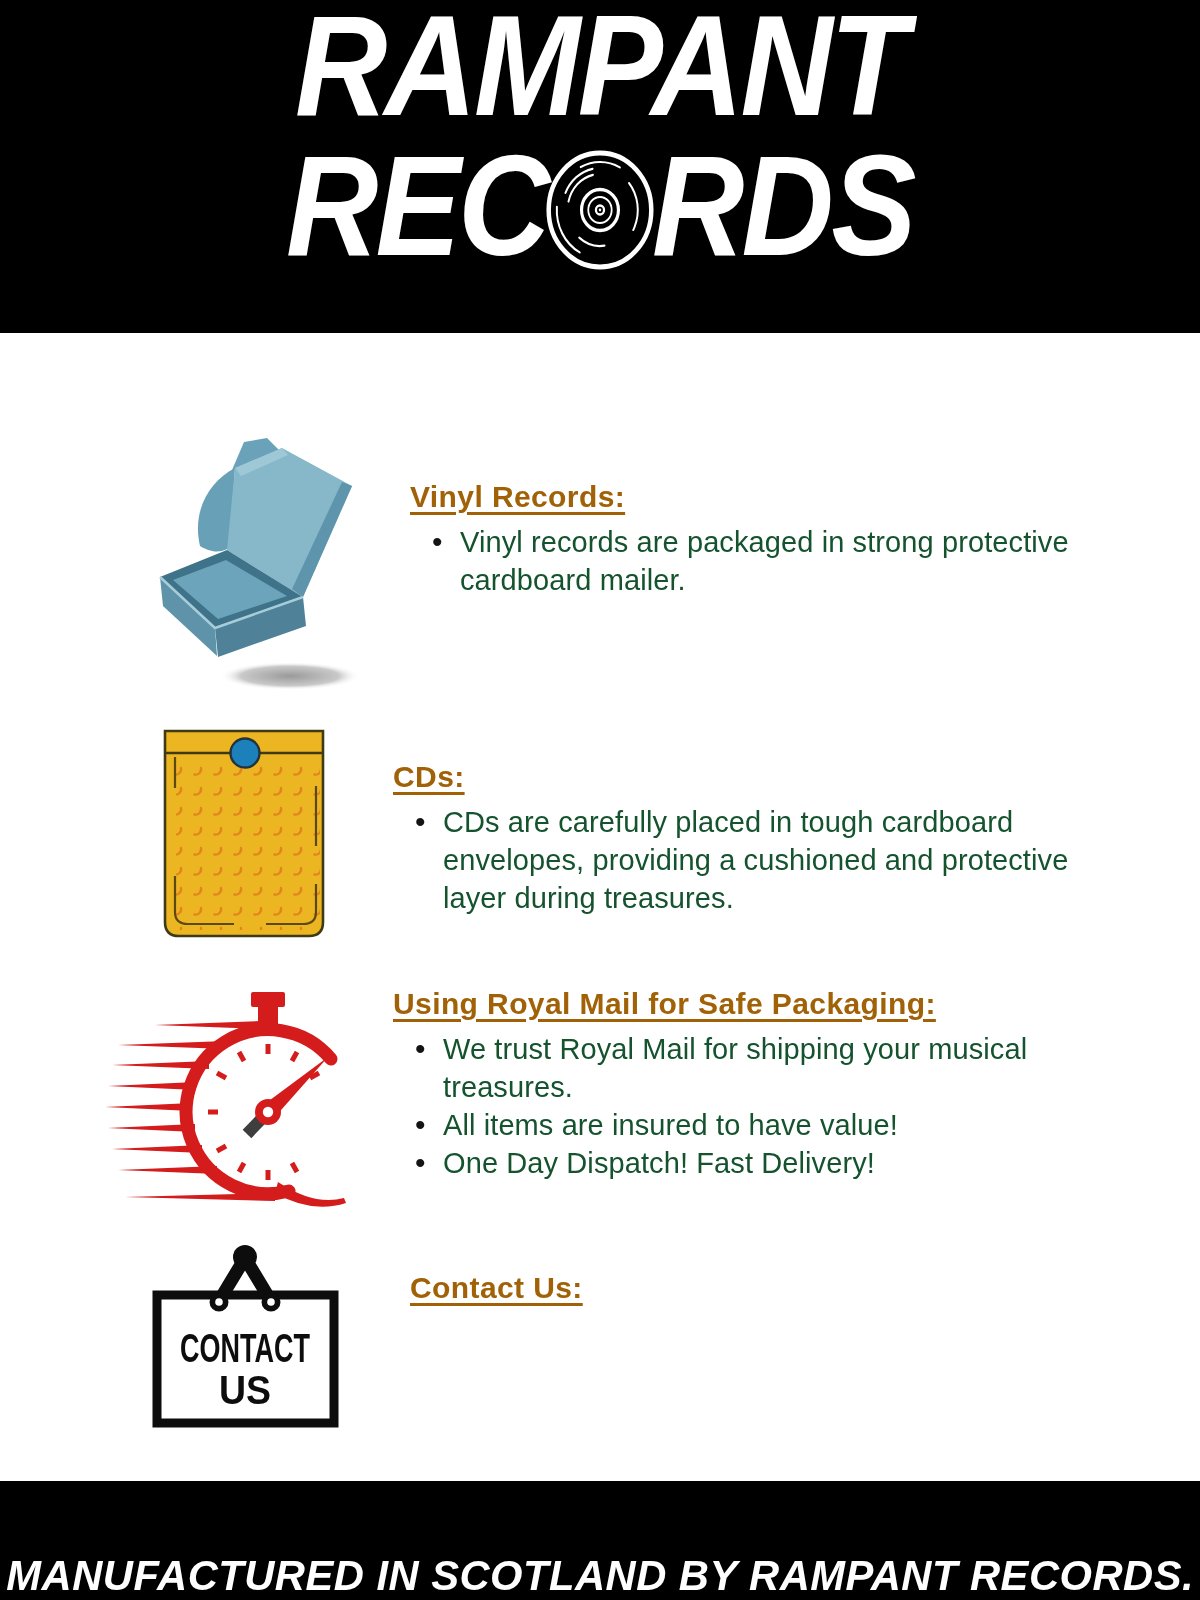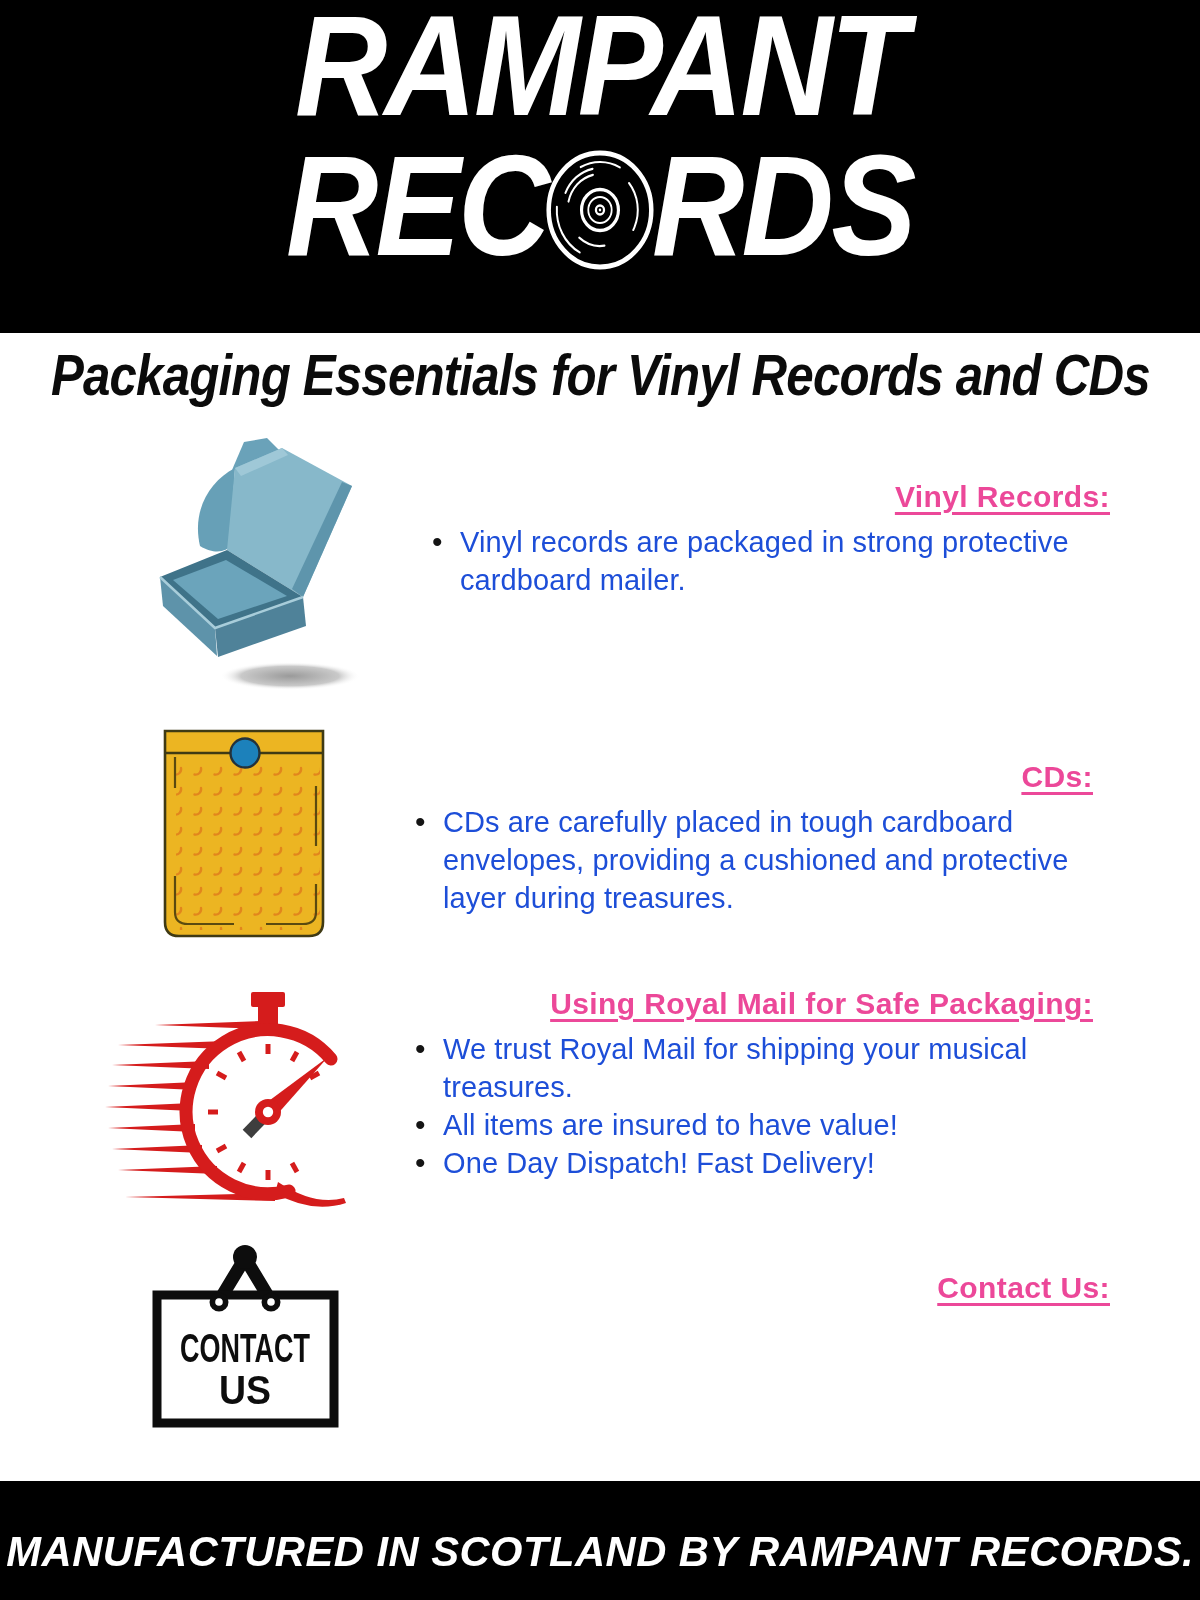--- a/index.html
+++ b/index.html
@@ -25,44 +25,43 @@
     display:flex;align-items:center;justify-content:center;
   }
   .page-title span{
     font-weight:bold;font-style:italic;color:#0b0b0b;font-size:58px;white-space:nowrap;
     letter-spacing:-1px;transform:scaleX(0.85);transform-origin:center;
   }
   
   .icon{position:absolute;}
   .sec{position:absolute;width:700px;color:#0f0f0f;}
   .sec h2{
-    margin:0 0 6px 0;font-size:30px;line-height:40px;font-weight:bold;color:#ec4899;
+    margin:0 0 6px 0;font-size:30px;line-height:40px;font-weight:bold;color:#a16207;
     text-decoration:underline;text-decoration-thickness:3px;text-underline-offset:5px;
     letter-spacing:0.4px;
-    text-align:right;
   }
   .sec ul{margin:0;padding:0 0 0 50px;list-style:none;}
   .sec li{
-    position:relative;font-size:29px;line-height:38px;color:#1d4ed8;letter-spacing:0.1px;
+    position:relative;font-size:29px;line-height:38px;color:#14532d;letter-spacing:0.1px;
   }
   .sec li::before{
     content:"\2022";position:absolute;left:-28px;top:0;font-size:30px;color:#141414;
   }
   #sec-vinyl{left:410px;top:477px;}
   #sec-cds{left:393px;top:757px;}
   #sec-shipping{left:393px;top:984px;}
   #sec-contact{left:410px;top:1268px;}
   #icon-box{left:140px;top:420px;}
   #icon-envelope{left:162px;top:726px;}
   #icon-stopwatch{left:100px;top:972px;}
   #icon-sign{left:145px;top:1238px;}
   
   .footer{
     position:absolute;left:0;top:1481px;width:1200px;height:119px;background:#000000;
-    display:flex;align-items:center;justify-content:center;
+    display:flex;align-items:flex-end;justify-content:center;
   }
   .footer span{
     margin-top:22px;color:#ffffff;font-weight:bold;font-style:italic;font-size:43px;
     white-space:nowrap;letter-spacing:0.5px;transform:scaleX(0.97);transform-origin:center;
   }
 </style>
 </head>
 <body>
 
 <div class="page">
@@ -80,23 +79,20 @@
         </g>
         <circle cx="64" cy="64" r="20.5" fill="#000" stroke="#fff" stroke-width="3.5"></circle>
         <circle cx="64" cy="64" r="13" fill="none" stroke="#fff" stroke-width="2"></circle>
         <circle cx="64" cy="64" r="4.5" fill="#000" stroke="#fff" stroke-width="2.5"></circle>
         <circle cx="64" cy="64" r="1.4" fill="#fff"></circle>
       </svg>
       <span>RDS</span>
     </div>
   </div>
 
-  <div class="page-title">
-    <span>Packaging Essentials for Vinyl Records and CDs</span>
-  </div>
 
   <svg id="icon-box" class="icon" width="260" height="280" viewBox="0 0 260 280">
     <defs>
       <radialGradient id="shad" cx="50%" cy="50%" r="50%">
         <stop offset="0%" stop-color="#9a9a9a"></stop>
         <stop offset="70%" stop-color="#c9c9c9"></stop>
         <stop offset="100%" stop-color="#ffffff" stop-opacity="0"></stop>
       </radialGradient>
     </defs>
     <ellipse cx="150" cy="256" rx="70" ry="14" fill="url(#shad)"></ellipse>

